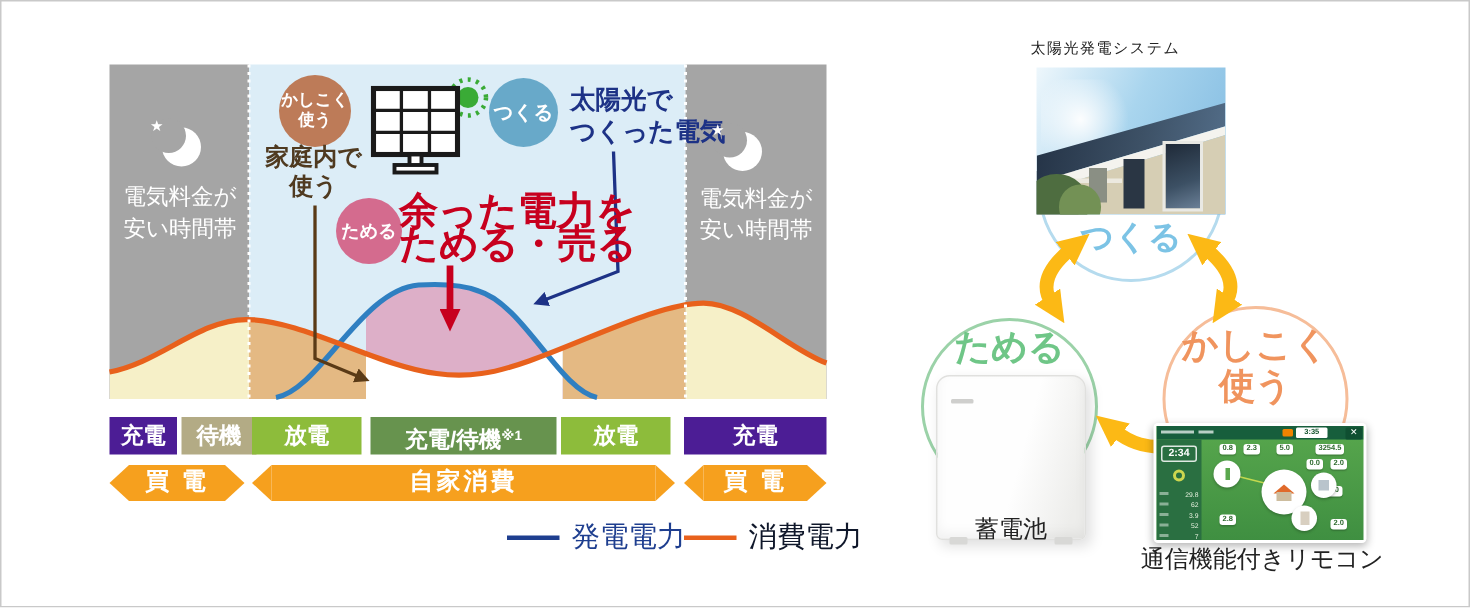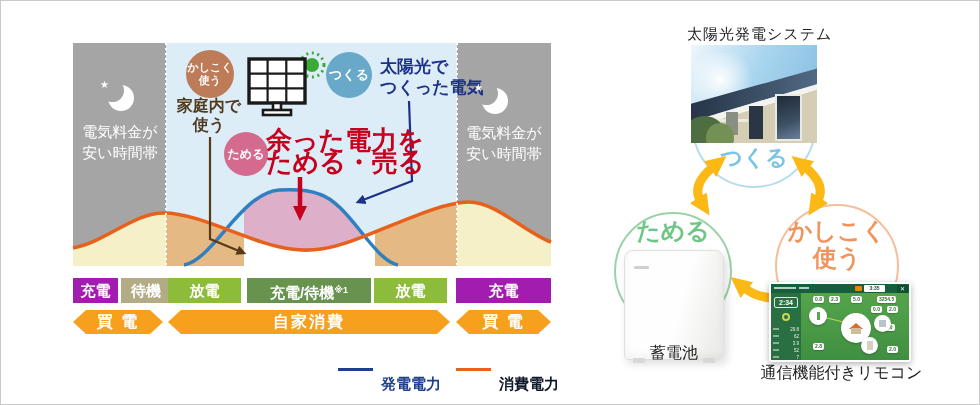--- a/index.html
+++ b/index.html
@@ -22,36 +22,36 @@
   .b-tameru   { left:223px; top:131px; width:44px; height:44px; background:#d46b8e; font-size:12px; }
   .home-use  { left:166px; top:95px; width:84px; text-align:center; font-size:16px; font-weight:bold;
                color:#4f3a20; line-height:19px; z-index:3; }
   .solar-made { left:379px; top:55px; font-size:17px; font-weight:bold; color:#1d3286; line-height:21px; z-index:3; }
   .surplus { left:265px; top:128px; font-size:26px; font-weight:bold; color:#c7001e; line-height:22px; z-index:3; }
 
   
   .band { position:absolute; top:277px; height:25px; color:#fff; font-size:15px; font-weight:bold;
           text-align:center; line-height:25px; z-index:3; }
   .band sup { font-size:9px; vertical-align:5px; }
-  .st-charge { background:#a21caf; }
+  .st-charge { background:#4c1d95; }
   .st-standby { background:#b3ab85; }
   .st-discharge { background:#8dbc3b; }
   .st-charge-standby { background:#67934e; }
   .flow { position:absolute; top:309px; height:24px; background:#f6a01e; color:#fff; font-weight:bold;
           font-size:16px; text-align:center; line-height:24px; letter-spacing:2px; z-index:3; }
   .flow::before, .flow::after { content:''; position:absolute; top:0; width:0; height:0;
           border-top:12px solid transparent; border-bottom:12px solid transparent; }
   .flow::before { left:-13px; border-right:13px solid #f6a01e; }
   .flow::after  { right:-13px; border-left:13px solid #f6a01e; }
   .legend { display:flex; align-items:center; gap:8px; z-index:3; }
   .legend .dash { width:35px; height:3px; }
-  .legend .lbl { font-size:15px; font-weight:bold;margin-top:30px; }
-
-  
-  .r-title { left:686px; top:24px; font-size:15px; color:#222; letter-spacing:1px; z-index:3; }
+  .legend .lbl { font-size:19px; font-weight:normal; }
+
+  
+  .r-title { left:686px; top:24px; font-size:10px; color:#222; letter-spacing:1px; z-index:3; }
   .cycle-circle { border-radius:50%; background:transparent; z-index:2; }
   .c-tsukuru { left:691px; top:63px; width:124px; height:124px; border:2px solid #b5dbee; }
   .c-tameru  { left:613px; top:211px; width:118px; height:118px; border:2px solid #9bd2a8; }
   .c-kashikoku { left:774px; top:203px; width:124px; height:124px; border:2px solid #f6bd99; }
   .cycle-word { text-align:center; font-weight:bold; z-index:3; }
   .w-tsukuru { left:703px; top:142px; width:100px; font-size:22px; color:#7cc3e5; }
   .w-tameru  { left:622px; top:214px; width:100px; font-size:24px; color:#6fc687; }
   .w-kashikoku { left:781px; top:216px; width:110px; font-size:24px; color:#f0945e; line-height:27px; }
 
   

